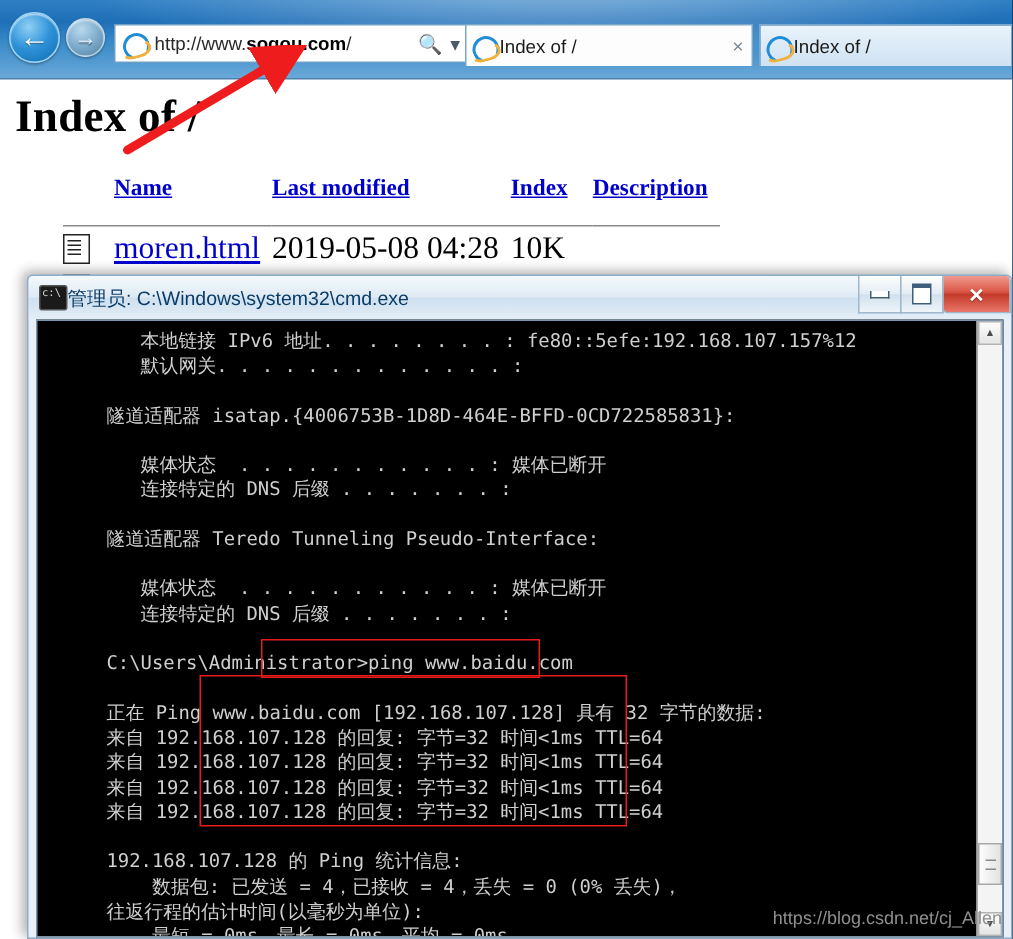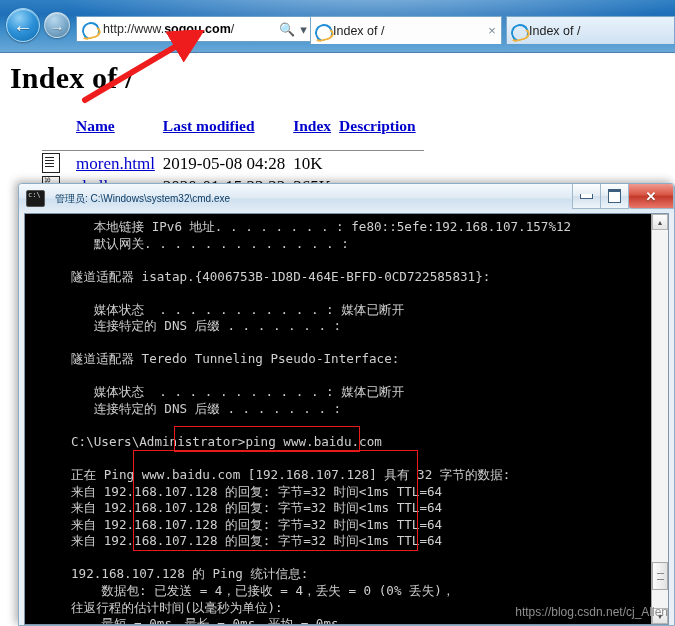--- a/index.html
+++ b/index.html
@@ -58,21 +58,21 @@
   
   #page{position:absolute;left:0;top:52px;width:675px;height:574px;background:#fff;
     border-top:1px solid #4a7fae;box-sizing:border-box;overflow:hidden;}
   #page-title{font-family:"Liberation Serif", serif;font-size:30px;font-weight:bold;color:#000;
     margin:8px 0 0 10px;letter-spacing:.2px;}
 
   #listing{margin:22px 0 0 42px;font-family:"Liberation Serif", serif;}
   #listing table{border-collapse:collapse;font-size:15.5px;}
   #listing th{text-align:left;padding:0 8px 15px 0;font-weight:bold;}
   #listing th a{color:#0000cc;text-decoration:underline;}
-  #listing td{padding:1px 8px 1px 0;white-space:nowrap;color:#000;font-size:17px;}
+  #listing td{padding:1px 8px 1px 0;white-space:nowrap;color:#000;font-size:21px;}
   #listing .hr td{border-top:1px solid #888;height:1px;padding:0;font-size:0;line-height:0;}
   #listing a.fname{color:#0000cc;text-decoration:underline;}
   .ficon{display:inline-block;width:16px;height:18px;vertical-align:-4px;position:relative;margin-right:2px;}
   .ficon.doc{background:#fff;border:1.3px solid #222;}
   .ficon.doc:before{content:"";position:absolute;left:2px;top:3px;width:9px;height:1px;
     box-shadow:0 0 0 0 #222,0 3px 0 #222,0 6px 0 #222,0 9px 0 #222;background:#222;}
   .ficon.bin{background:#fff;border:1.3px solid #222;}
   .ficon.bin:before{content:"10";position:absolute;left:1px;top:-1px;font-family:"DejaVu Sans Mono",monospace;
     font-size:6px;color:#111;letter-spacing:-.5px;}
   .ficon.bin:after{content:"01";position:absolute;left:1px;top:4px;font-family:"DejaVu Sans Mono",monospace;
@@ -85,21 +85,21 @@
   #cmd-window{position:absolute;left:18px;top:183px;width:657px;height:443px;
     background:#e8eff6;border:1px solid #8badc8;border-radius:4px 4px 0 0;box-sizing:border-box;
     box-shadow:-3px -2px 8px rgba(0,0,0,.30);overflow:hidden;}
   #cmd-titlebar{position:relative;height:29px;
     background:linear-gradient(180deg,#f4f9fd 0%,#dfeaf4 48%,#cfe0ef 52%,#e4eef7 100%);
     display:flex;align-items:center;}
   #cmd-appicon{width:17px;height:15px;margin-left:7px;background:#1a1a1a;border:1px solid #555;
     border-radius:2px;position:relative;flex:0 0 auto;}
   #cmd-appicon:after{content:"c:\\";position:absolute;left:1px;top:0px;color:#d8d8d8;
     font-family:"DejaVu Sans Mono",monospace;font-size:7px;}
-  #cmd-title{margin-left:10px;font-size:10px;color:#0b3c66;white-space:nowrap;}
+  #cmd-title{margin-left:0;font-size:13px;color:#0b3c66;white-space:nowrap;}
   #cmd-winbtns{position:absolute;right:0;top:0;height:25px;display:flex;align-items:stretch;}
   .winbtn{width:29px;display:flex;align-items:center;justify-content:center;
     border:1px solid #9fb8cc;border-top:none;margin-left:-1px;
     background:linear-gradient(180deg,#fdfefe 0%,#e3ecf4 50%,#d2e0ec 52%,#eef5fa 100%);
     font-size:11px;color:#20415c;cursor:pointer;box-sizing:border-box;}
   #btn-close{width:46px;border-radius:0 3px 0 4px;
     background:linear-gradient(180deg,#f09a8f 0%,#d95544 45%,#c33a2a 52%,#e9776a 100%);
     color:#fff;font-weight:bold;font-size:13px;text-shadow:0 1px 1px rgba(0,0,0,.4);}
   .wb-min{display:block;width:11px;height:4px;border:1px solid #3d5f7d;border-top:none;background:#fff;}
   .wb-max{display:block;width:11px;height:10px;border:1.6px solid #3d5f7d;border-top-width:3px;background:#fff;}

